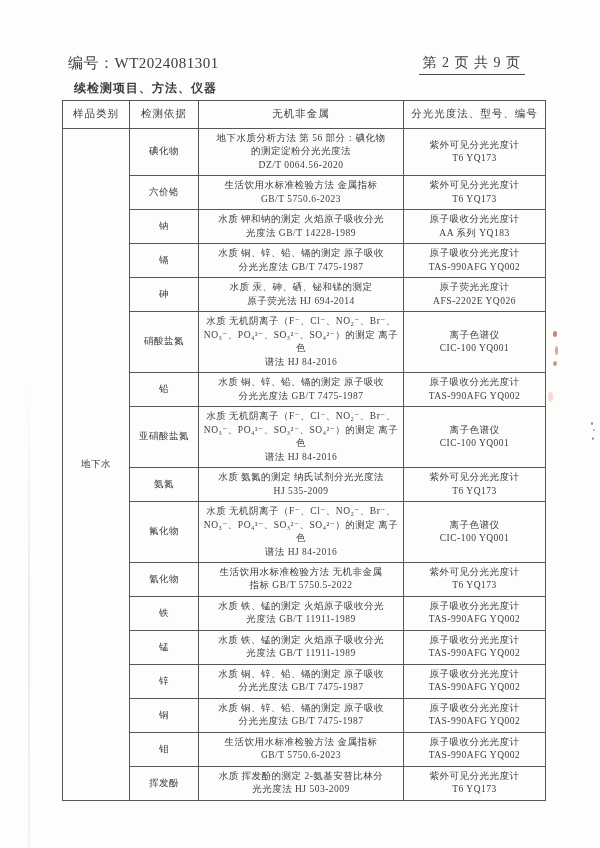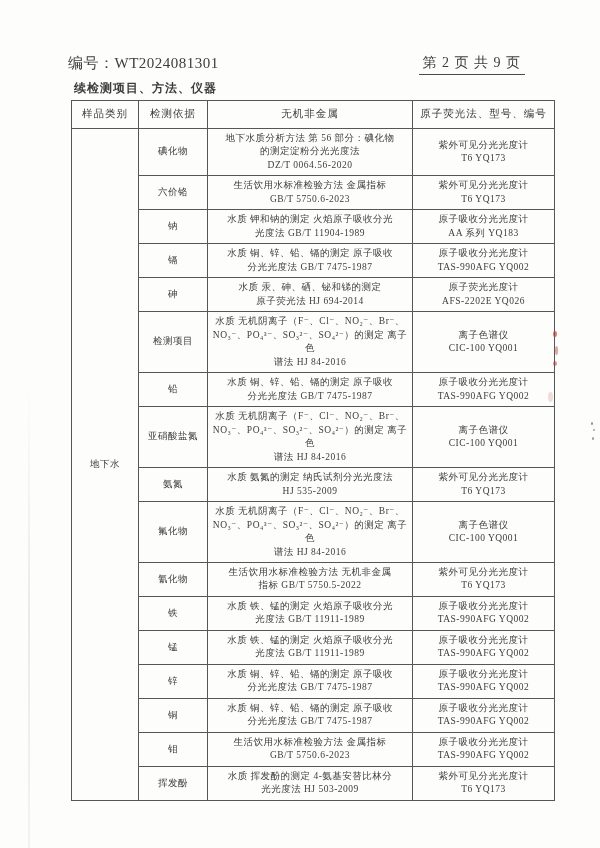--- a/index.html
+++ b/index.html
@@ -14,21 +14,21 @@
   .doc-no{position:absolute;left:0;top:0;font-size:15px;letter-spacing:0.5px;}
   .page-num{
     position:absolute;right:15px;top:0;font-size:14px;letter-spacing:1px;
     border-bottom:1px solid #4a4a4a;padding:0 4px 2px 4px;
   }
   .section-title{
     position:absolute;top:80px;left:64px;
     font-size:12px;font-weight:bold;letter-spacing:1px;margin-left:10px;
   }
   table.det{
-    position:absolute;top:100px;left:71px;width:483px;
+    position:absolute;top:100px;left:62px;width:483px;
     border-collapse:collapse;table-layout:fixed;
   }
   table.det th, table.det td{
     border:1px solid #565656;
     text-align:center;vertical-align:middle;
     font-size:9.5px;line-height:1.42;
     padding:3px 2px;
     letter-spacing:0.5px;
     overflow:hidden;
   }
@@ -69,21 +69,21 @@
       <col class="c1">
         <col class="c2">
         <col class="c3">
         <col class="c4">
     </colgroup>
     <thead>
       <tr>
         <th>样品类别</th>
         <th>检测依据</th>
         <th>无机非金属</th>
-        <th>原子荧光法、型号、编号</th>
+        <th>分光光度法、型号、编号</th>
       </tr>
     </thead>
     <tbody id="table-body">
         <tr>
       <td class="cat" rowspan="17">地下水</td>
           <td class="item">碘化物</td>
       <td class="basis">地下水质分析方法 第 56 部分：碘化物
 的测定淀粉分光光度法
 DZ/T 0064.56-2020</td>
       <td class="inst">紫外可见分光光度计
@@ -92,40 +92,40 @@
         <tr>
       <td class="item">六价铬</td>
       <td class="basis">生活饮用水标准检验方法 金属指标
 GB/T 5750.6-2023</td>
       <td class="inst">紫外可见分光光度计
 T6 YQ173</td>
     </tr>
         <tr>
       <td class="item">钠</td>
       <td class="basis">水质 钾和钠的测定 火焰原子吸收分光
-光度法 GB/T 11904-1989</td>
+光度法 GB/T 14228-1989</td>
       <td class="inst">原子吸收分光光度计
 AA 系列 YQ183</td>
     </tr>
         <tr>
       <td class="item">镉</td>
       <td class="basis">水质 铜、锌、铅、镉的测定 原子吸收
 分光光度法 GB/T 7475-1987</td>
       <td class="inst">原子吸收分光光度计
 TAS-990AFG YQ002</td>
     </tr>
         <tr>
       <td class="item">砷</td>
       <td class="basis">水质 汞、砷、硒、铋和锑的测定
 原子荧光法 HJ 694-2014</td>
       <td class="inst">原子荧光光度计
 AFS-2202E YQ026</td>
     </tr>
         <tr>
-      <td class="item">检测项目</td>
+      <td class="item">硝酸盐氮</td>
       <td class="basis">水质 无机阴离子（F⁻、Cl⁻、NO₂⁻、Br⁻、
 NO₃⁻、PO₄³⁻、SO₃²⁻、SO₄²⁻）的测定 离子色
 谱法 HJ 84-2016</td>
       <td class="inst">离子色谱仪
 CIC-100 YQ001</td>
     </tr>
         <tr>
       <td class="item">铅</td>
       <td class="basis">水质 铜、锌、铅、镉的测定 原子吸收
 分光光度法 GB/T 7475-1987</td>
@@ -192,21 +192,21 @@
     </tr>
         <tr>
       <td class="item">钼</td>
       <td class="basis">生活饮用水标准检验方法 金属指标
 GB/T 5750.6-2023</td>
       <td class="inst">原子吸收分光光度计
 TAS-990AFG YQ002</td>
     </tr>
         <tr>
       <td class="item">挥发酚</td>
-      <td class="basis">水质 挥发酚的测定 4-氨基安替比林分
+      <td class="basis">水质 挥发酚的测定 2-氨基安替比林分
 光光度法 HJ 503-2009</td>
       <td class="inst">紫外可见分光光度计
 T6 YQ173</td>
     </tr>
       </tbody>
   </table>
 
   <div class="stain r1"></div>
   <div class="stain r2"></div>
   <div class="stain r3"></div>

